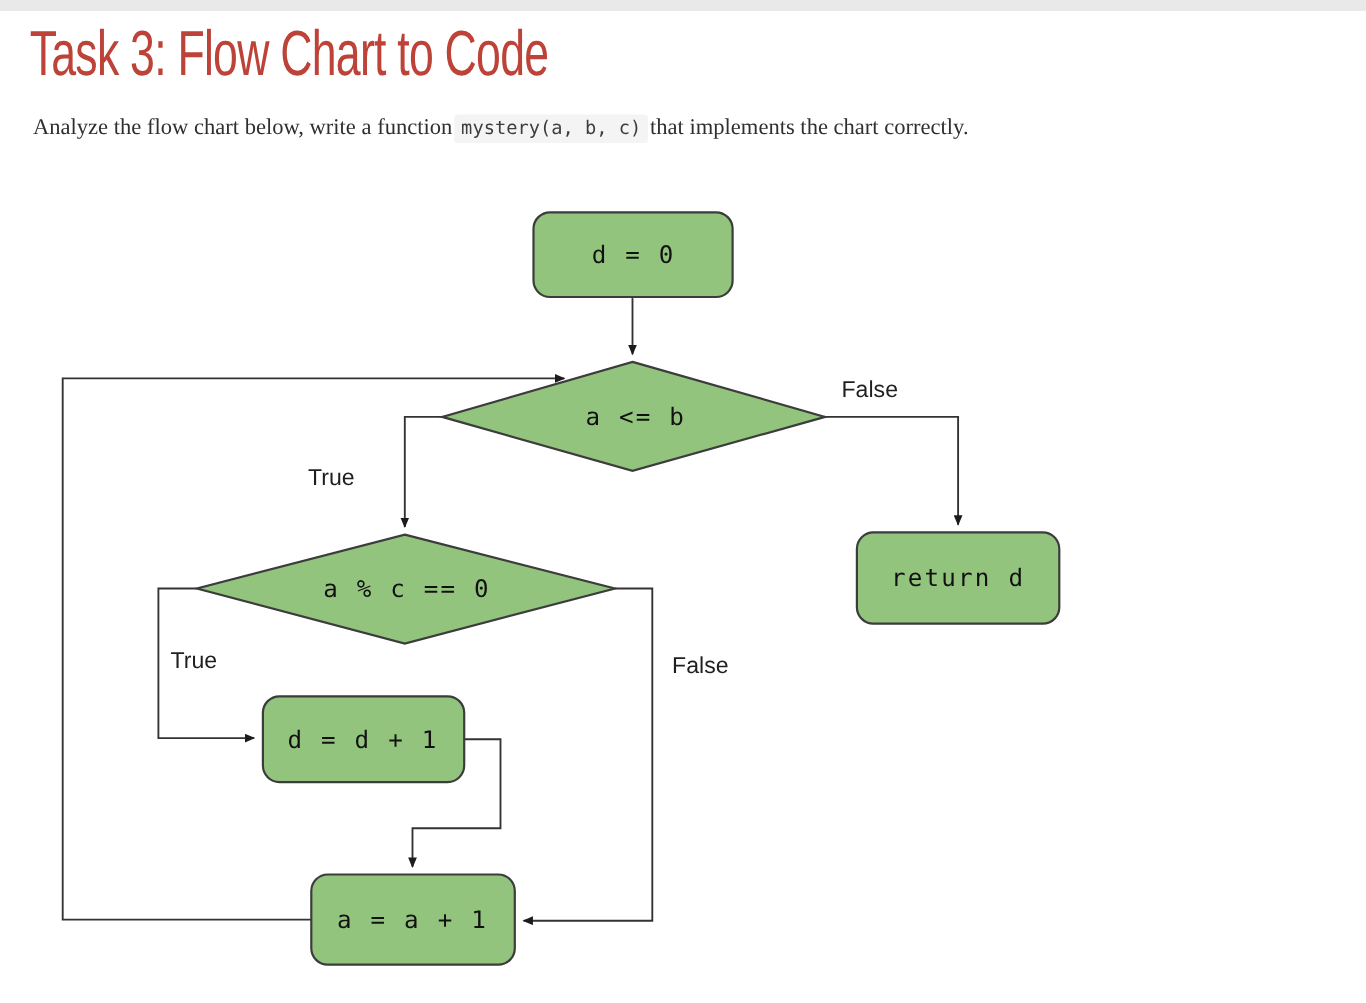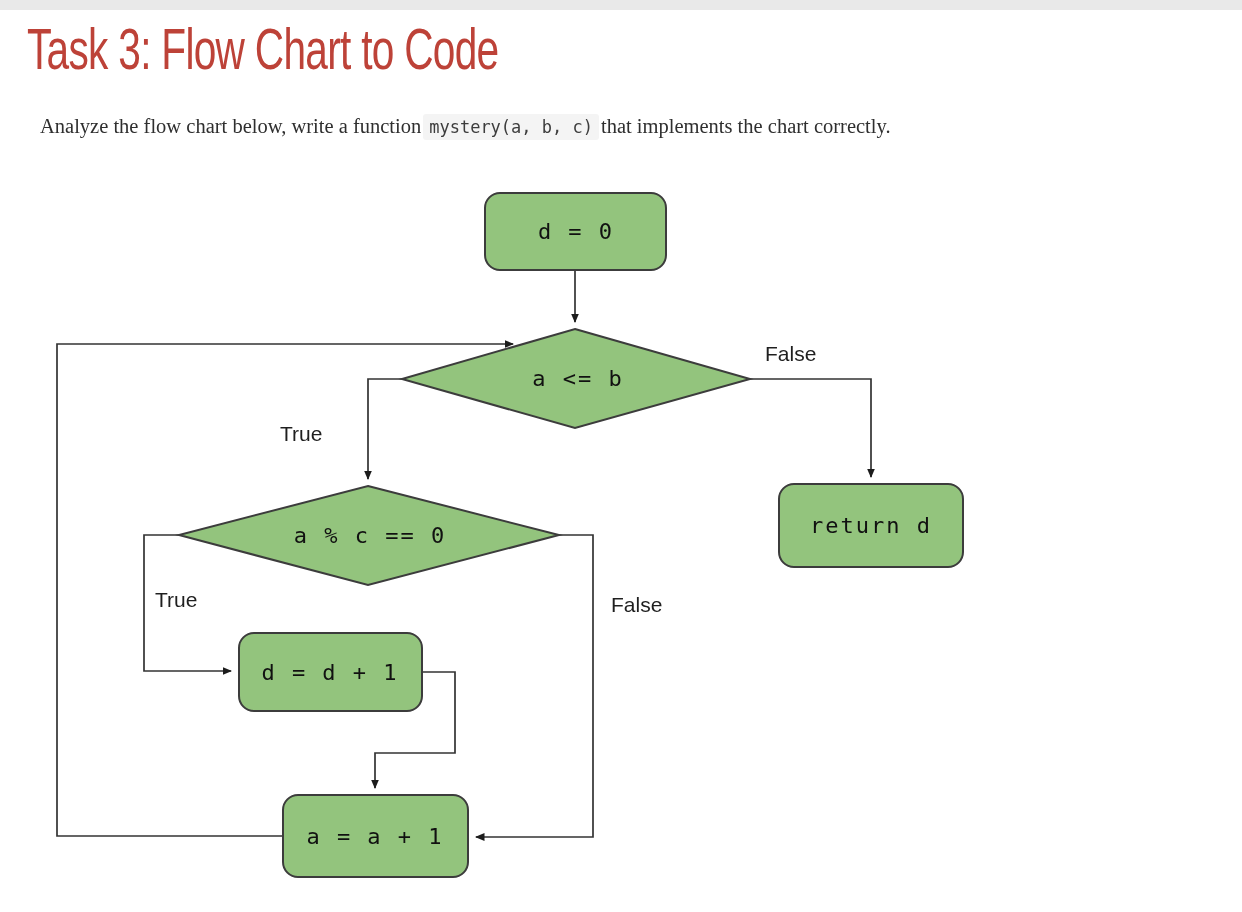--- a/index.html
+++ b/index.html
@@ -21,21 +21,21 @@
   }
   .page-title{
     position:absolute;left:27px;top:20px;margin:0;
     font-family:"Liberation Sans",sans-serif;
     font-weight:400;font-size:58px;line-height:1.0;
     color:var(--title-red);
     transform:scaleX(0.70);transform-origin:left top;
     letter-spacing:-1px;white-space:nowrap;
   }
   .intro{
-    position:absolute;left:28px;top:103px;margin:12px;
+    position:absolute;left:28px;top:103px;margin:2px;
     font-family:"Liberation Serif",serif;
     font-size:20.5px;color:#2f2f2f;white-space:nowrap;
   }
   .intro .code-chip{
     font-family:"DejaVu Sans Mono",monospace;
     font-size:17px;color:#3d3d3d;
     background:var(--code-bg);
     border-radius:3px;padding:3px 6px;margin:0 2px;
   }
   svg.flowchart{position:absolute;left:0;top:0;}

